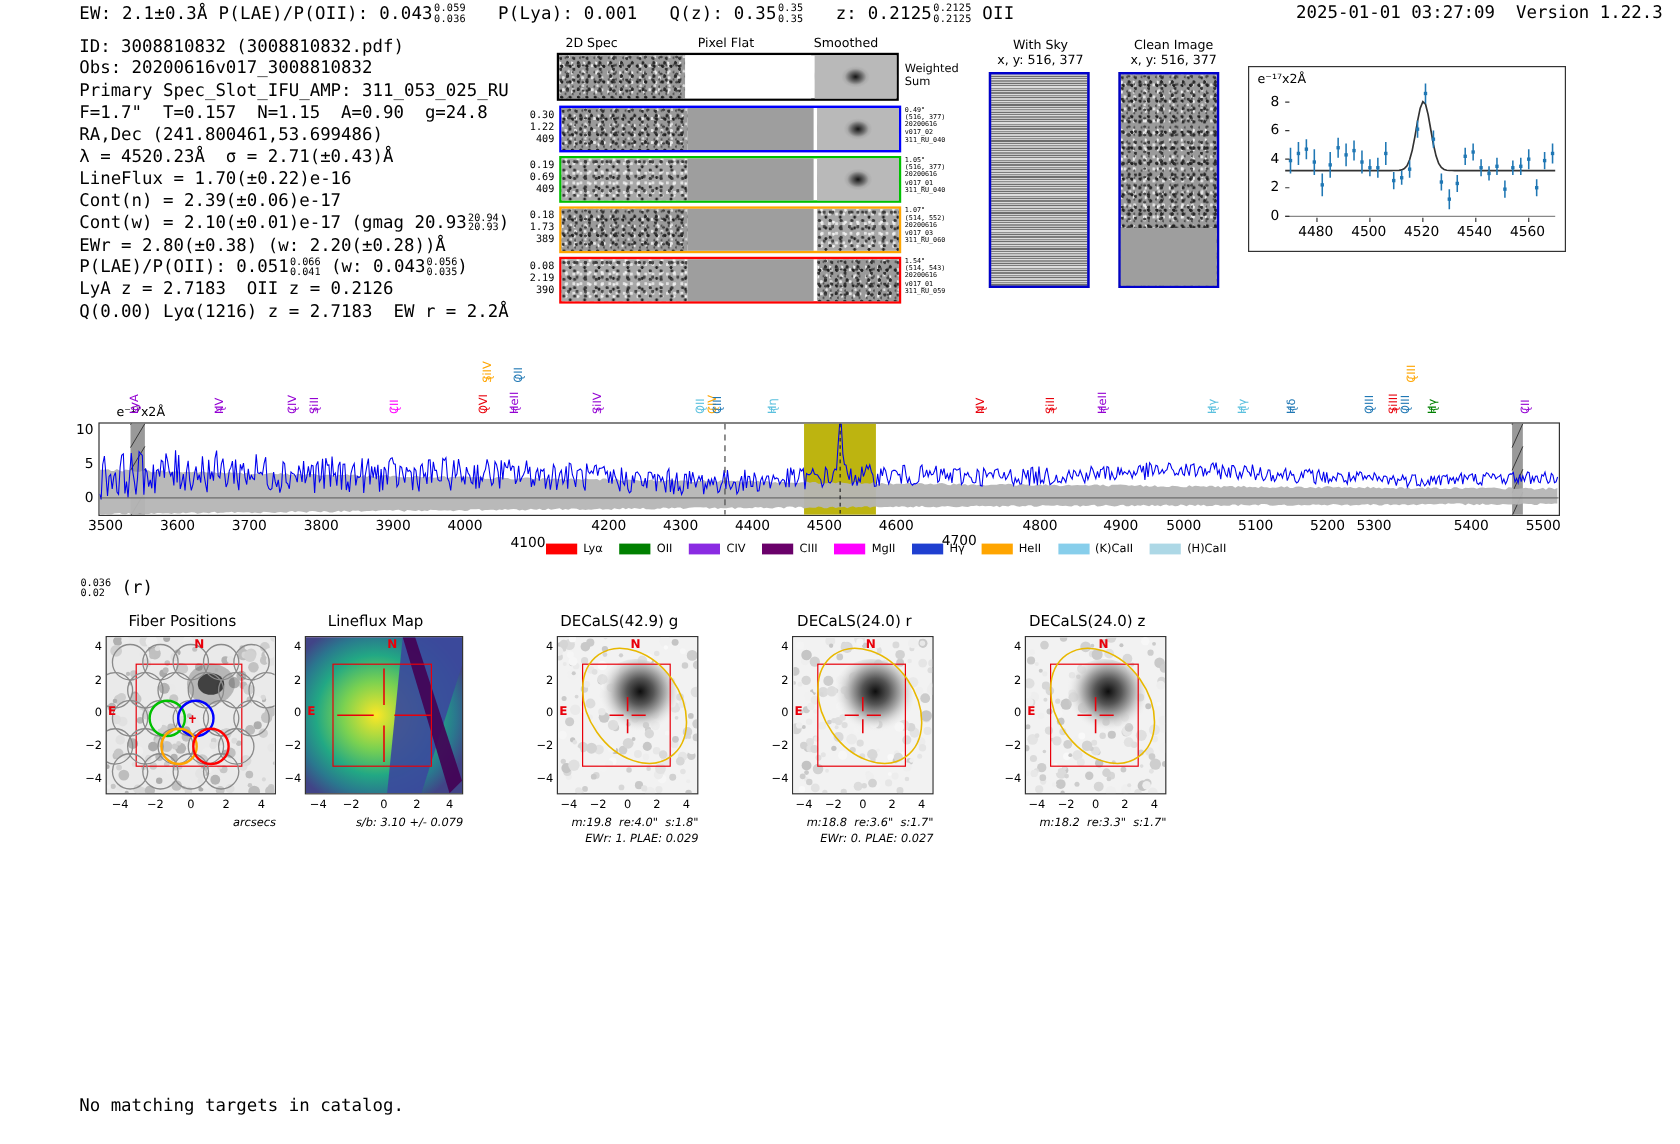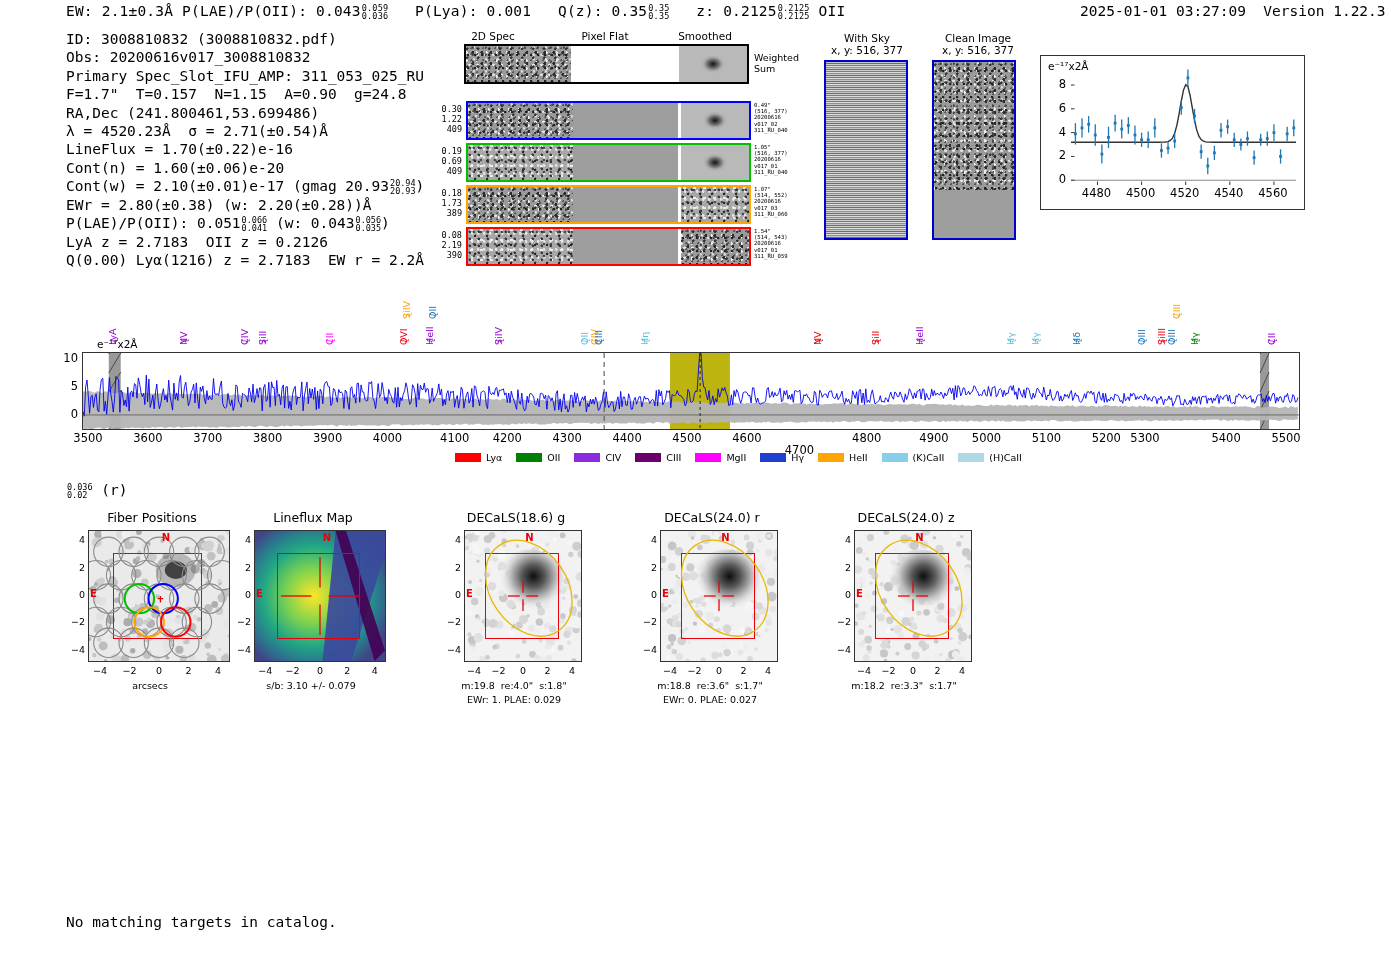--- a/index.html
+++ b/index.html
@@ -63,21 +63,21 @@
   .brk{position:absolute;font-size:9px;font-family:"DejaVu Sans","Liberation Sans",sans-serif;}
 
   
   .axlbl{position:absolute;font-size:11.5px;font-family:"DejaVu Sans","Liberation Sans",sans-serif;color:#000;}
 
   .legend-sw{display:inline-block;width:26px;height:9px;vertical-align:middle;}
   .legend-tx{display:inline-block;font-size:9.5px;margin:0 14px 0 5px;vertical-align:middle;
              font-family:"DejaVu Sans","Liberation Sans",sans-serif;}
 
   .cutTitle{position:absolute;font-size:12.5px;font-family:"DejaVu Sans","Liberation Sans",sans-serif;text-align:center;}
-  .cutCap{position:absolute;font-size:9.5px;font-family:"DejaVu Sans","Liberation Sans",sans-serif;text-align:center;white-space:pre;}
+  .cutCap{position:absolute;font-size:9.5px;font-family:"DejaVu Sans","Liberation Sans",sans-serif;text-align:right;white-space:pre;font-style:italic;}
   .axn{position:absolute;font-size:9.5px;font-family:"DejaVu Sans","Liberation Sans",sans-serif;}
   .compass{position:absolute;color:#e8000b;font-size:10px;font-weight:bold;
            font-family:"DejaVu Sans","Liberation Sans",sans-serif;}
   #footer{left:66px;top:876px;font-size:14.5px;line-height:18.4px;white-space:pre;}
 </style>
 </head>
 <body>
 
 <div class="abs nowrap" id="hdr-line">
   <span>EW: 2.1±0.3Å  P(LAE)/P(OII): 0.043</span><span class="frac"><span>0.059</span><span>0.036</span></span>
@@ -89,23 +89,23 @@
 <div class="abs nowrap" id="hdr-stamp">
   <span>2025-01-01 03:27:09</span>&nbsp;&nbsp;<span>Version 1.22.3</span>
 </div>
 
 <div class="abs" id="info">
   <div>ID: 3008810832 (3008810832.pdf)</div>
   <div>Obs: 20200616v017_3008810832</div>
   <div>Primary Spec_Slot_IFU_AMP: 311_053_025_RU</div>
   <div>F=1.7"  T=0.157  N=1.15  A=0.90  g=24.8</div>
   <div>RA,Dec (241.800461,53.699486)</div>
-  <div>λ = 4520.23Å  σ = 2.71(±0.54)Å</div>
+  <div>λ = 4520.23Å  σ = 2.71(±0.43)Å</div>
   <div>LineFlux = 1.70(±0.22)e-16</div>
-  <div>Cont(n) = 1.60(±0.06)e-20</div>
+  <div>Cont(n) = 2.39(±0.06)e-17</div>
   <div><span>Cont(w) = 2.10(±0.01)e-17 (gmag 20.93</span><span class="frac"><span>20.94</span><span>20.93</span></span><span>)</span></div>
   <div>EWr = 2.80(±0.38) (w: 2.20(±0.28))Å</div>
   <div><span>P(LAE)/P(OII): 0.051</span><span class="frac"><span>0.066</span><span>0.041</span></span><span> (w: 0.043</span><span class="frac"><span>0.056</span><span>0.035</span></span><span>)</span></div>
   <div>LyA z = 2.7183  OII z = 0.2126</div>
   <div>Q(0.00) Lyα(1216) z = 2.7183  EW r = 2.2Å</div>
 </div>
 
 <div class="abs" id="spec2d-region" style="left:430px;top:30px;width:330px;height:225px;">
   <div class="abs sans pnl-title" style="left:18px;top:0px;width:90px;">2D Spec</div>
   <div class="abs sans pnl-title" style="left:130px;top:0px;width:90px;">Pixel Flat</div>
@@ -113,21 +113,21 @@
 </div>
 
 <div class="abs" style="left:464px;top:44px;width:285px;height:40px;border:2px solid #000;box-sizing:border-box;">
   <div class="abs sp1" style="left:0;top:0;width:105px;height:36px;"></div>
   <div class="abs" style="left:105px;top:0;width:105px;height:36px;background:#fff;"></div>
   <div class="abs smth" style="left:213px;top:0;width:68px;height:36px;"></div>
 </div>
 <div class="abs sans" style="left:754px;top:52px;font-size:9.5px;line-height:11px;white-space:pre;">Weighted
 Sum</div>
 
-<div class="abs" id="fiberrows" style="left:430px;top:88px;width:340px;height:166px;margin-top:13px;">
+<div class="abs" id="fiberrows" style="left:430px;top:88px;width:340px;height:166px;">
 
   <div class="abs leftnum" style="left:0px;top:3px;width:32px;">0.30
 1.22
 409</div>
   <div class="abs" style="left:36px;top:0px;width:285px;height:39px;border:2px solid #0000ff;box-sizing:border-box;">
     <div class="abs sp1" style="left:0;top:0;width:105px;height:35px;"></div>
     <div class="abs" style="left:105px;top:0;width:105px;height:35px;background:#9e9e9e;"></div>
     <div class="abs smth" style="left:213px;top:0;width:68px;height:35px;"></div>
   </div>
   <div class="abs fiberlabel" style="left:324px;top:1px;">0.49"
@@ -321,21 +321,21 @@
     <div class="axlbl" style="left: 56px; top: 378.778px; width: 22px; text-align: right;">5</div>
     <div class="axlbl" style="left: 56px; top: 350.63px; width: 22px; text-align: right;">10</div>
   </div>
 <div class="abs" id="main-xticks">
     <div class="axlbl" style="left: 65.9901px; top: 431px; width: 44px; text-align: center;">3500</div>
     <div class="axlbl" style="left: 125.892px; top: 431px; width: 44px; text-align: center;">3600</div>
     <div class="axlbl" style="left: 185.793px; top: 431px; width: 44px; text-align: center;">3700</div>
     <div class="axlbl" style="left: 245.695px; top: 431px; width: 44px; text-align: center;">3800</div>
     <div class="axlbl" style="left: 305.596px; top: 431px; width: 44px; text-align: center;">3900</div>
     <div class="axlbl" style="left: 365.498px; top: 431px; width: 44px; text-align: center;">4000</div>
-    <div class="axlbl" style="left: 425.399px; top: 431px; width: 44px; text-align: right;">4100</div>
+    <div class="axlbl" style="left: 425.399px; top: 445px; width: 44px; text-align: left;">4100</div>
     <div class="axlbl" style="left: 485.3px; top: 431px; width: 44px; text-align: center;">4200</div>
     <div class="axlbl" style="left: 545.202px; top: 431px; width: 44px; text-align: center;">4300</div>
     <div class="axlbl" style="left: 605.103px; top: 431px; width: 44px; text-align: center;">4400</div>
     <div class="axlbl" style="left: 665.005px; top: 431px; width: 44px; text-align: center;">4500</div>
     <div class="axlbl" style="left: 724.906px; top: 431px; width: 44px; text-align: center;">4600</div>
     <div class="axlbl" style="left: 784.808px; top: 431px; width: 44px; text-align: left; margin-top: 12px;">4700</div>
     <div class="axlbl" style="left: 844.709px; top: 431px; width: 44px; text-align: center;">4800</div>
     <div class="axlbl" style="left: 904.611px; top: 431px; width: 44px; text-align: right;">4900</div>
     <div class="axlbl" style="left: 964.512px; top: 431px; width: 44px; text-align: center;">5000</div>
     <div class="axlbl" style="left: 1024.41px; top: 431px; width: 44px; text-align: center;">5100</div>
@@ -655,21 +655,21 @@
     <div class="axn" style="left: 231px; top: 616.39px; width: 20px; text-align: right;">−2</div>
     <div class="axn" style="left: 231px; top: 589px; width: 20px; text-align: right;">0</div>
     <div class="axn" style="left: 231px; top: 561.61px; width: 20px; text-align: right;">2</div>
     <div class="axn" style="left: 231px; top: 534.22px; width: 20px; text-align: right;">4</div>
     <div class="axn" style="left: 253.22px; top: 665px; width: 24px; text-align: center;">−4</div>
     <div class="axn" style="left: 280.61px; top: 665px; width: 24px; text-align: center;">−2</div>
     <div class="axn" style="left: 308px; top: 665px; width: 24px; text-align: center;">0</div>
     <div class="axn" style="left: 335.39px; top: 665px; width: 24px; text-align: center;">2</div>
     <div class="axn" style="left: 362.78px; top: 665px; width: 24px; text-align: center;">4</div>
     <div class="cutCap" style="left: 236px; top: 680px; width: 150px;">s/b: 3.10 +/- 0.079</div>
-    <div class="cutTitle" style="left: 442px; top: 510px; width: 148px;">DECaLS(18.6) g</div>
+    <div class="cutTitle" style="left: 442px; top: 510px; width: 148px;">DECaLS(42.9) g</div>
     <div class="abs" style="left: 464px; top: 530px; width: 118px; height: 132px; border: 1px solid rgb(51, 51, 51); box-sizing: border-box; overflow: hidden;"><svg width="116" height="130" viewBox="0 0 116 130">
         <rect width="116" height="130" fill="#f2f2f2"></rect>
         <circle cx="58.8" cy="60.4" r="4.4" fill="rgb(218,218,218)"></circle>
         <circle cx="111.1" cy="98.7" r="3.6" fill="rgb(205,205,205)"></circle>
         <circle cx="22.0" cy="43.2" r="3.1" fill="rgb(212,212,212)"></circle>
         <circle cx="36.3" cy="36.0" r="3.4" fill="rgb(195,195,195)"></circle>
         <circle cx="69.4" cy="22.6" r="2.4" fill="rgb(249,249,249)"></circle>
         <circle cx="9.5" cy="6.1" r="4.6" fill="rgb(219,219,219)"></circle>
         <circle cx="89.1" cy="3.3" r="4.7" fill="rgb(240,240,240)"></circle>
         <circle cx="12.0" cy="31.3" r="4.3" fill="rgb(241,241,241)"></circle>

